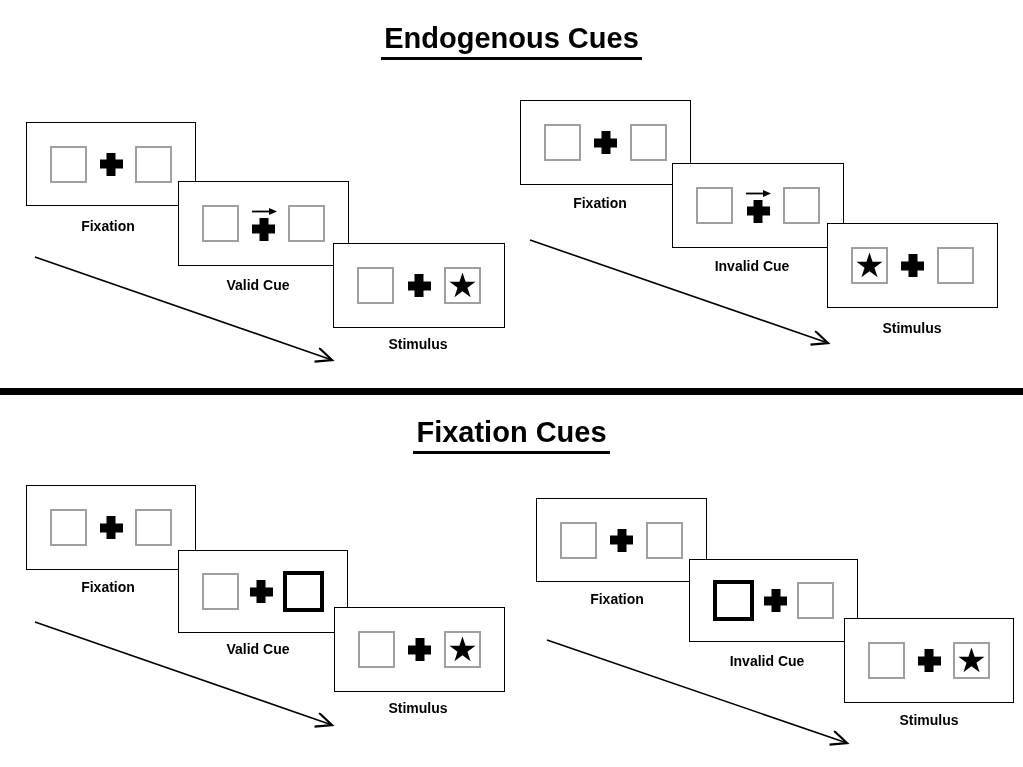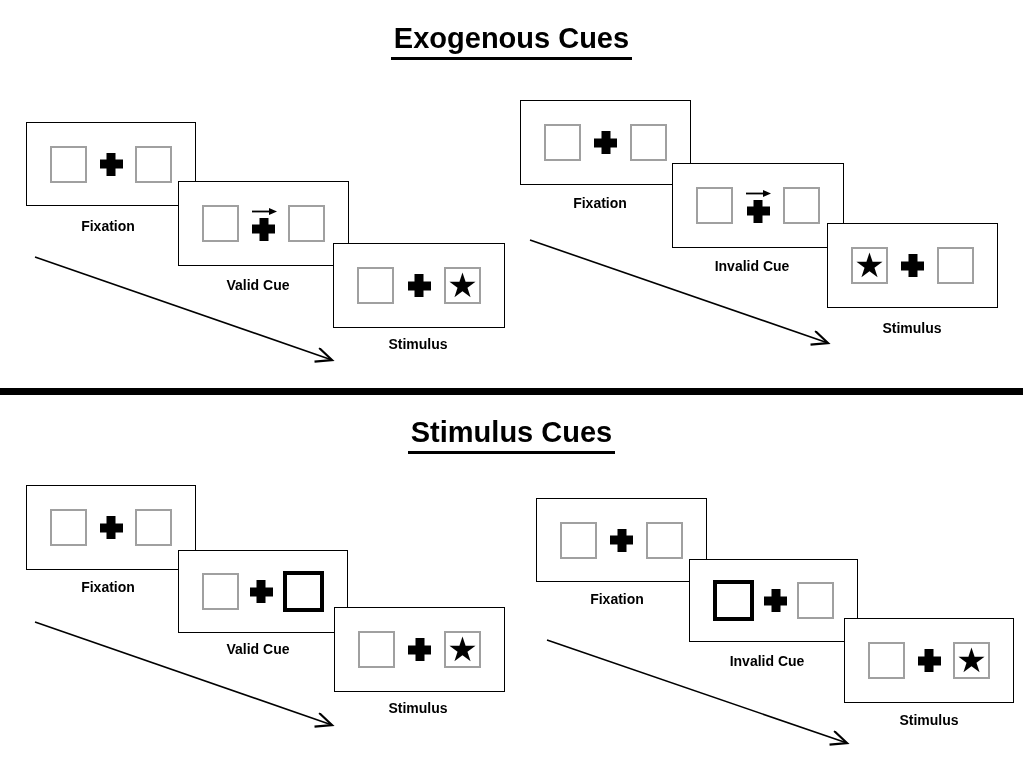--- a/index.html
+++ b/index.html
@@ -33,25 +33,25 @@
   }
   .flabel{position:absolute;text-align:center;font-size:14px;font-weight:bold;color:#000;}
   .tarrow{position:absolute;overflow:visible;}
 </style>
 </head>
 <body>
 
 <div class="canvas">
 
   <div class="title" style="top:22px;">
-    <span class="title-text">Exogenous Cues</span>
+    <span class="title-text">Endogenous Cues</span>
   </div>
   <div class="divider"></div>
   <div class="title" style="top:416px;">
-    <span class="title-text">Stimulus Cues</span>
+    <span class="title-text">Fixation Cues</span>
   </div>
 
   <svg class="tarrow" style="left:30px;top:250px;" width="315" height="120">
     <defs>
         <marker id="ah1" markerWidth="14" markerHeight="12" refX="11" refY="5" orient="auto">
           <path d="M1,0.5 L11,5 L1,9.5" fill="none" stroke="#000" stroke-width="1.4"></path>
         </marker>
       </defs>
     <line x1="5" y1="7" x2="302" y2="110" stroke="#000" stroke-width="1.6" marker-end="url(#ah1)"></line>
   </svg>

